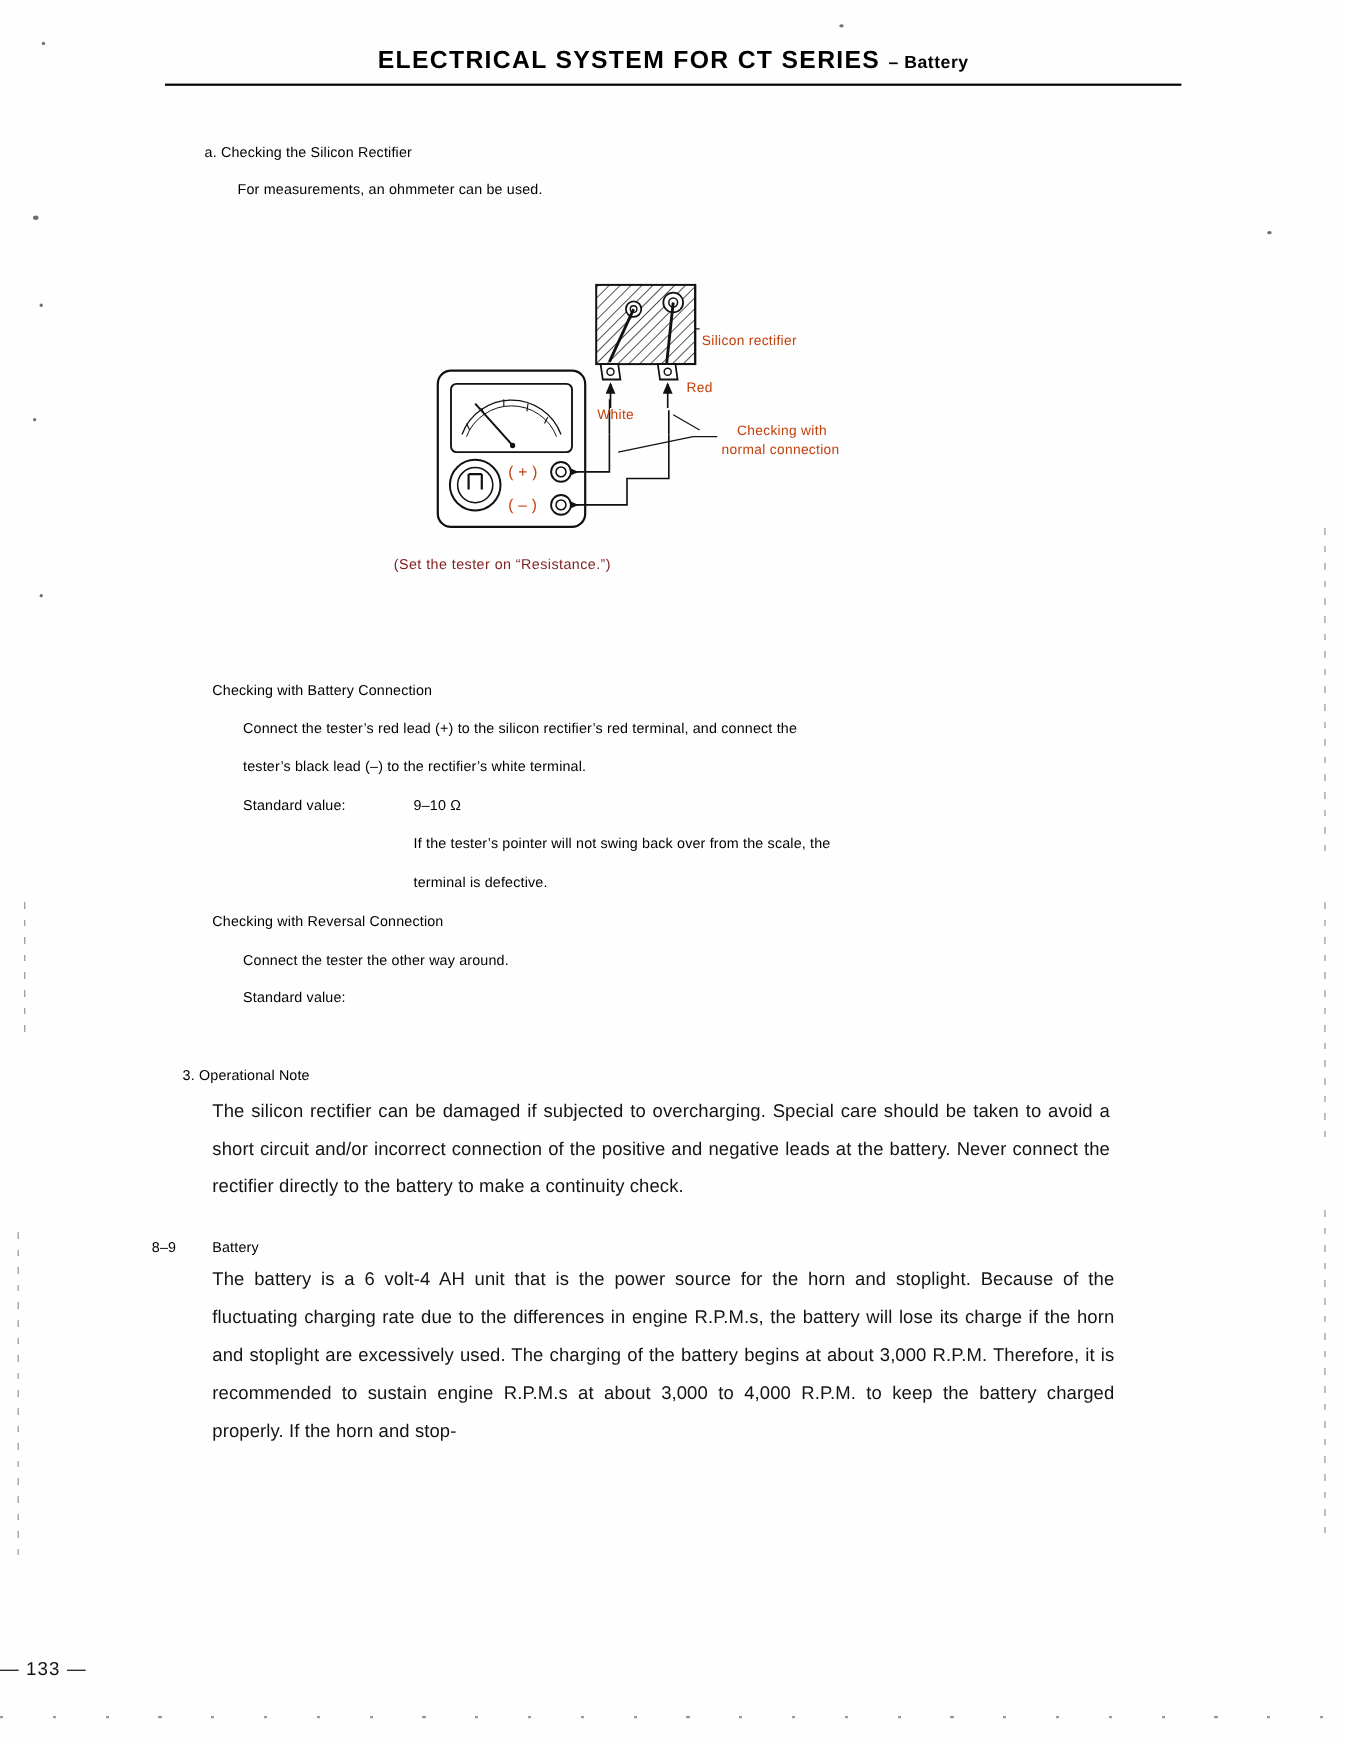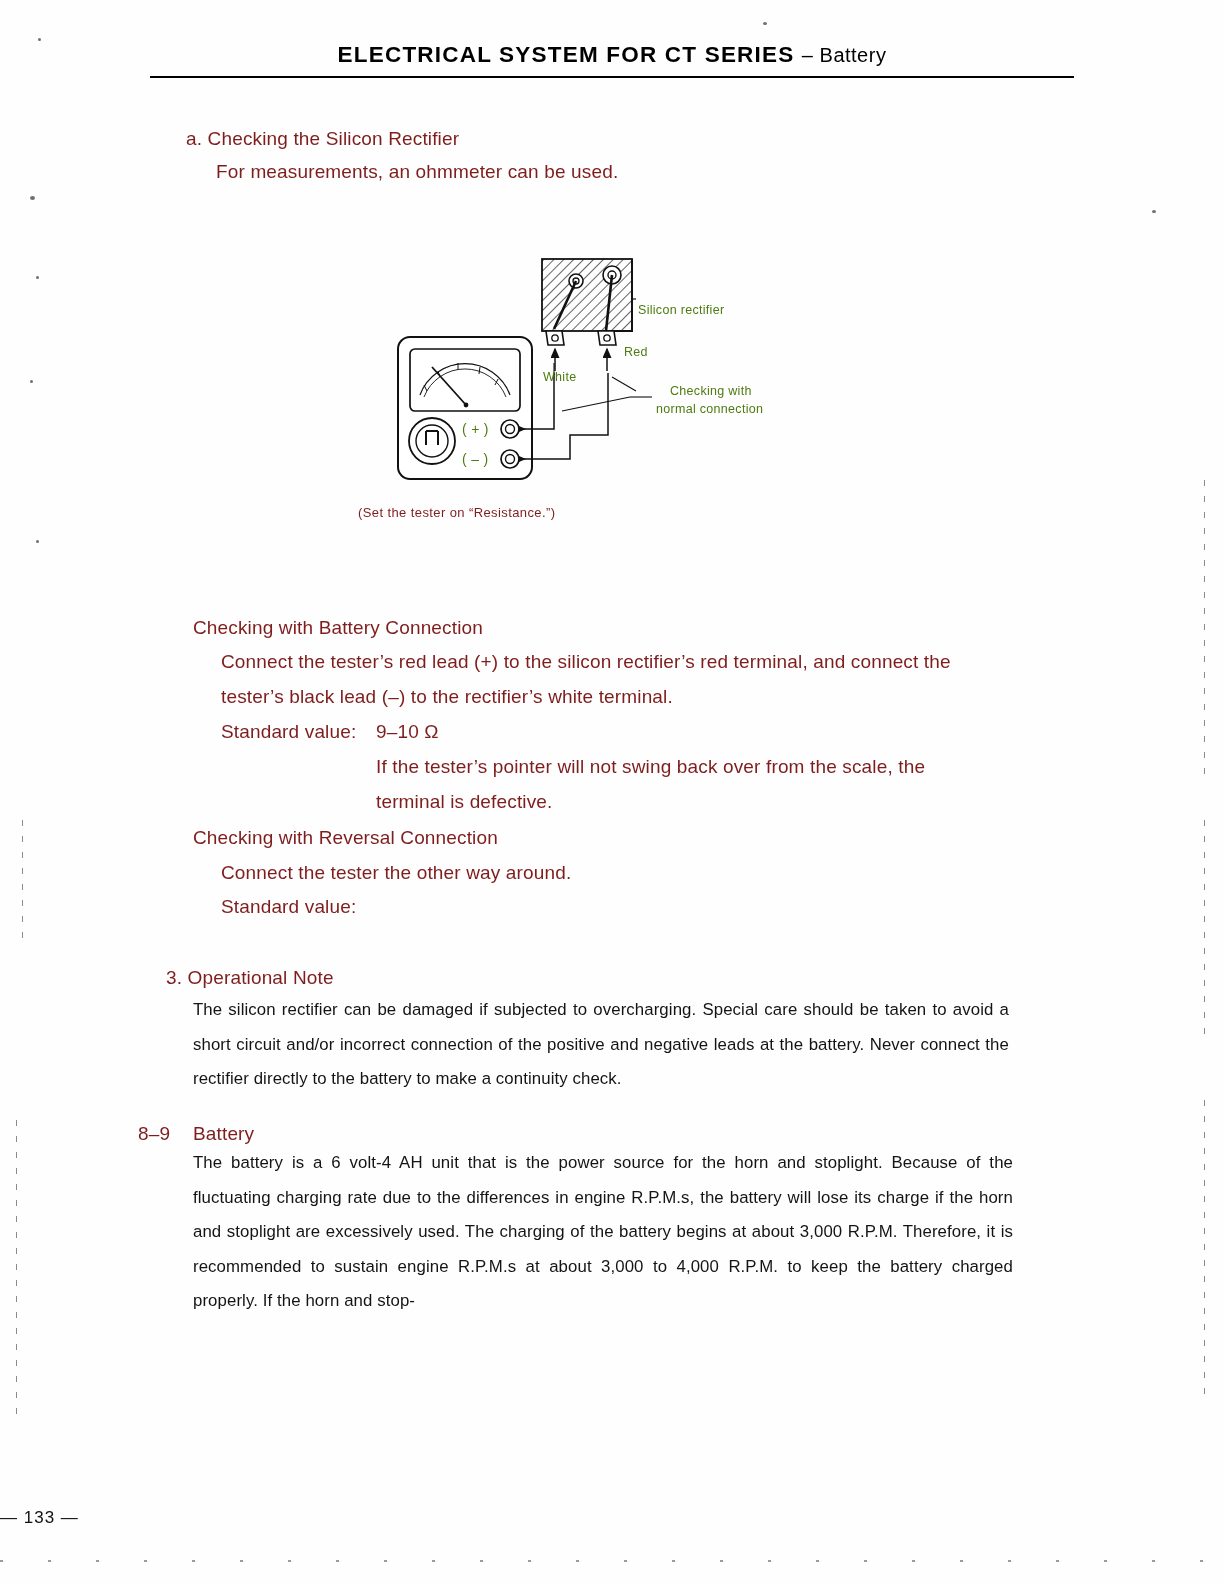--- a/index.html
+++ b/index.html
@@ -31,36 +31,36 @@
   }
   .header-title {
     text-align: center;
     font-size: 22.5px;
     letter-spacing: 1.2px;
     font-weight: bold;
     color: #000;
     white-space: nowrap;
   }
   .header-title .sub {
-    font-size: 20px;
+    font-size: 16px;
     letter-spacing: 0.5px;
-    font-weight: normal;
+    font-weight: bold;
   }
   .header-rule {
     margin-top: 8px;
     border-top: 2.2px solid #000;
     width: 100%;
   }
 
   
   .txt {
     position: absolute;
-    font-size: 19px;
+    font-size: 13px;
     line-height: 34px;
-    color: #7f1d1d;
+    color: #000000;
     letter-spacing: 0.15px;
   }
   .para {
     position: absolute;
     font-size: 16.8px;
     line-height: 34.5px;
     text-align: justify;
     color: #141414;
     letter-spacing: 0.1px;
   }
@@ -69,21 +69,21 @@
   .figure {
     position: absolute;
     left: 340px;
     top: 245px;
     width: 560px;
     height: 300px;
   }
   .fig-label {
     position: absolute;
     font-size: 12.5px;
-    color: #4d7c0f;
+    color: #c2410c;
     letter-spacing: 0.3px;
     white-space: nowrap;
   }
   .fig-caption {
     position: absolute;
     left: 358px;
     top: 505px;
     font-size: 13px;
     color: #7f1d1d;
     letter-spacing: 0.4px;

